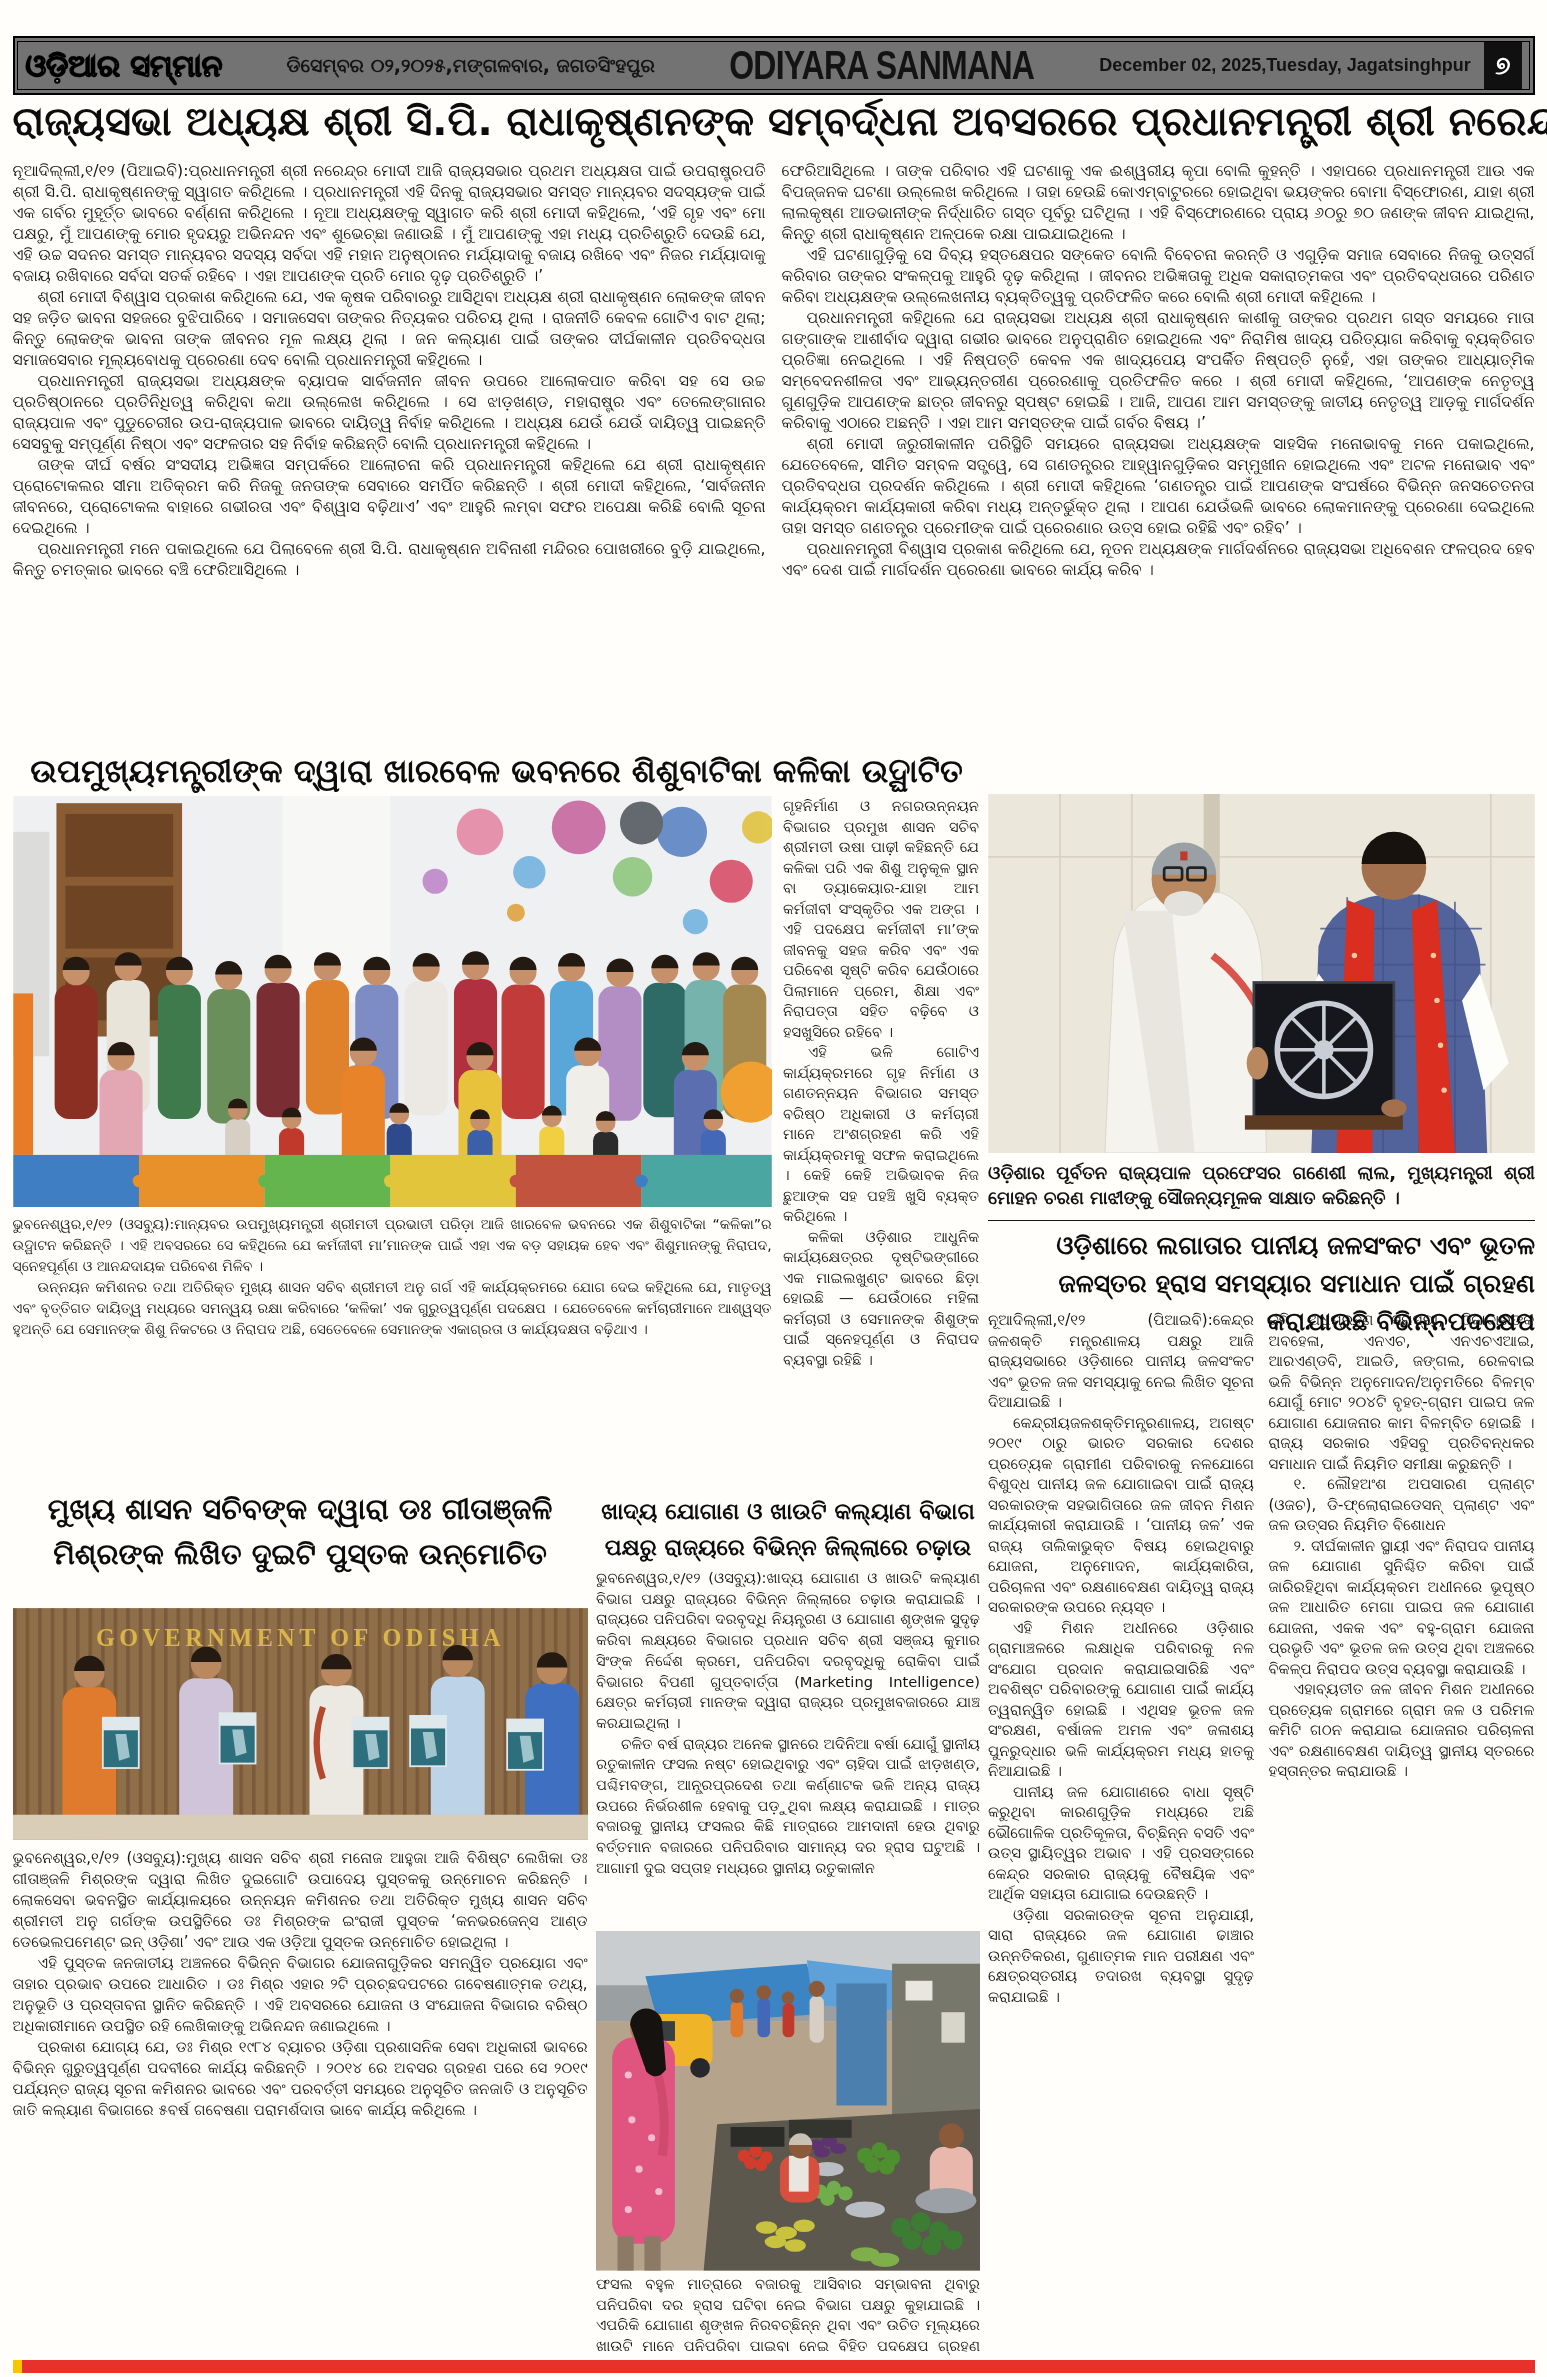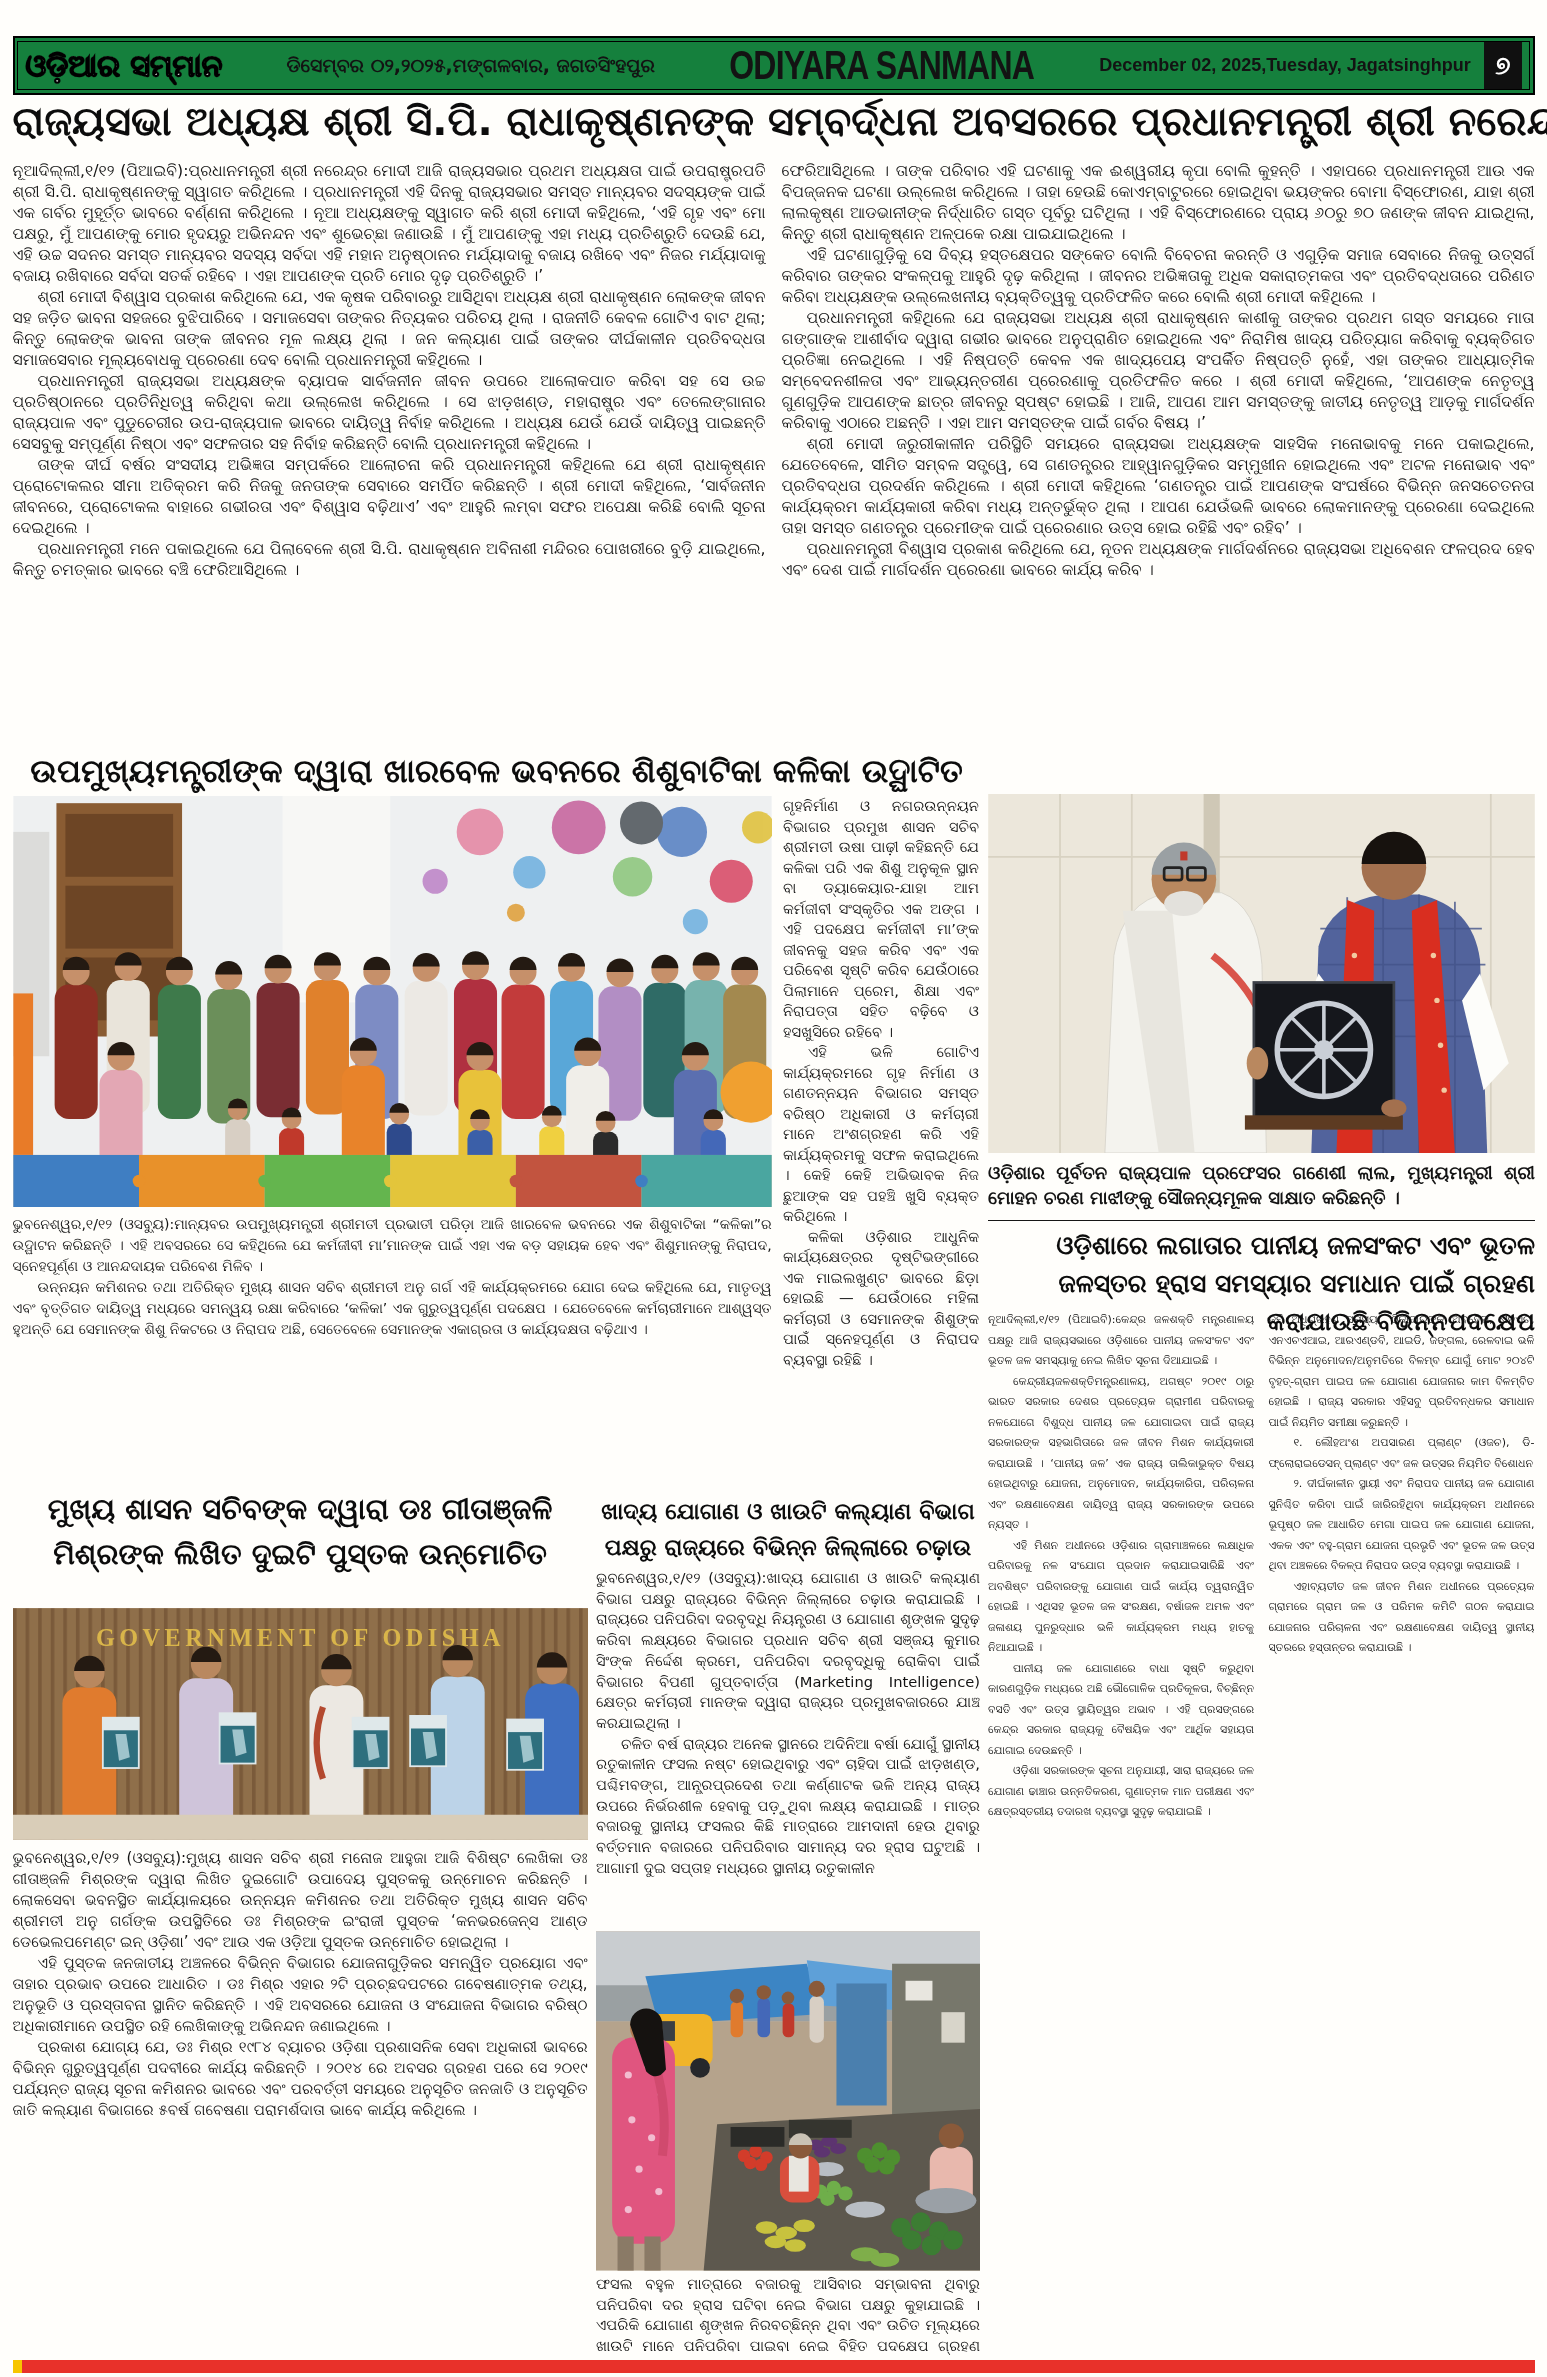--- a/index.html
+++ b/index.html
@@ -1,21 +1,21 @@
 <!DOCTYPE html>
 <html style="font-size:14.4px"><head>
 <meta charset="utf-8">
 <style>
   html,body{margin:0;padding:0;background:#e9e9e9;}
   .page{position:relative;width:1548px;height:2377px;background:#fffefb;margin:0 auto;
         font-family:"DejaVu Sans","Liberation Sans",sans-serif;color:#131313;overflow:hidden;}
   .abs{position:absolute;}
   
   .masthead{top:36px;left:12.6px;width:1522px;height:59px;border:2.7px solid #000;box-sizing:border-box;
-            display:flex;align-items:center;padding:0 10.8px;background:#15803d;}
+            display:flex;align-items:center;padding:0 10.8px;background:#737373;}
   .masthead::before{content:"";position:absolute;inset:2.7px;border:0.9px solid #000;pointer-events:none;}
   .m-logo{font-size:30px;font-weight:800;color:#fff;-webkit-text-stroke:1.3px #000;text-shadow:0 0 0.9px #000;white-space:nowrap;}
   .m-date-odia{font-size:19px;font-weight:bold;margin-left:64px;white-space:nowrap;}
   .m-title{font-size:40px;font-weight:bold;font-family:"Liberation Sans",sans-serif;
            transform:scaleX(.8);letter-spacing:-0.9px;white-space:nowrap;margin-left:36px;}
   .m-date-en{font-size:18px;font-weight:bold;font-family:"Liberation Sans",sans-serif;margin-left:27px;white-space:nowrap;}
   .m-pageno{margin-left:auto;width:38px;height:47px;background:#101010;color:#fff;font-size:25px;font-weight:bold;
             display:flex;align-items:center;justify-content:center;}
   
   .hl{font-weight:bold;color:#0c0c0c;}
@@ -26,21 +26,21 @@
   .market-headline{top:1493px;left:596px;width:384px;font-size:22.5px;line-height:36px;text-align:center;}
   
   .body-text{text-align:justify;overflow:hidden;}
   .body-text p{margin:0;text-indent:25px;}
   .body-text p:first-child{text-indent:0;}
   .lead-body{top:160px;left:12.6px;width:1522px;height:584px;display:flex;gap:16px;}
   .lead-col{width:753px;font-size:15.7px;line-height:21px;}
   .kalika-side{top:796px;left:783px;width:196px;height:688px;font-size:14.7px;line-height:20.5px;}
   .kalika-below{top:1214px;left:12.6px;width:759px;height:268px;font-size:14px;line-height:21px;}
   .water-body{top:1310px;left:988px;width:547px;height:1047px;display:flex;gap:14.4px;}
-  .wcol{width:266px;font-size:11px;line-height:20.5px;}
+  .wcol{width:266px;font-size:15px;line-height:20.5px;}
   .books-body{top:1848px;left:12.6px;width:575px;height:525px;font-size:15px;line-height:21px;}
   .market-top{top:1568px;left:596px;width:384px;height:359px;font-size:14.7px;line-height:20.7px;}
   .market-bottom{top:2274px;left:596px;width:384px;height:84px;font-size:14.7px;line-height:20.7px;}
   .meeting-caption{top:1160px;left:988px;width:547px;font-size:18px;line-height:25px;font-weight:bold;text-align:justify;}
   .right-rule{top:1220px;left:988px;width:547px;height:0;border-top:1.8px solid #161616;}
   
   .photo{display:block;}
   .photo-group{top:796px;left:12.6px;}
   .photo-meeting{top:794px;left:988px;}
   .photo-books{top:1608px;left:12.6px;}

